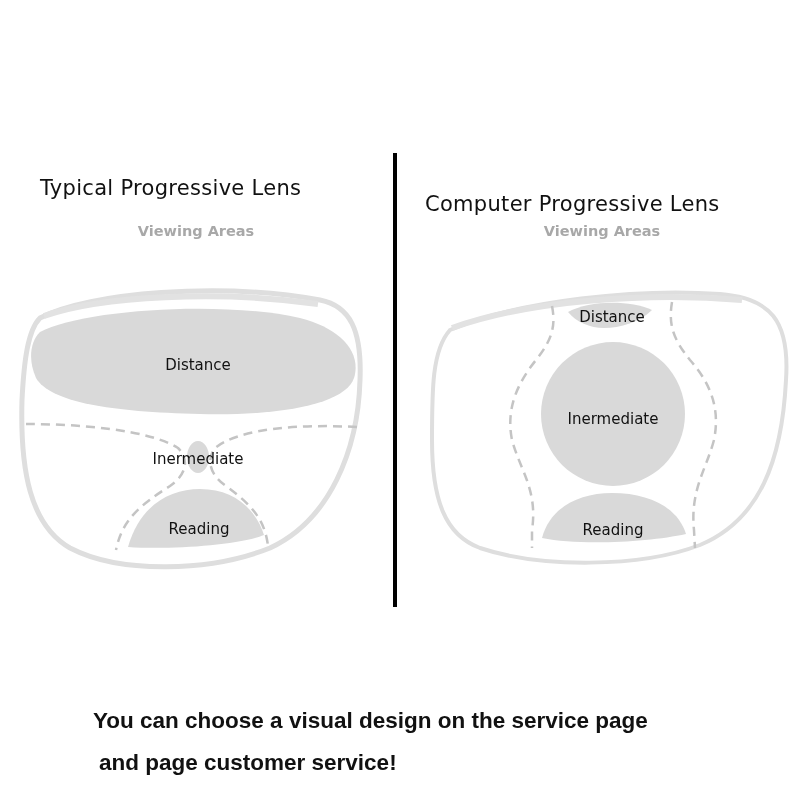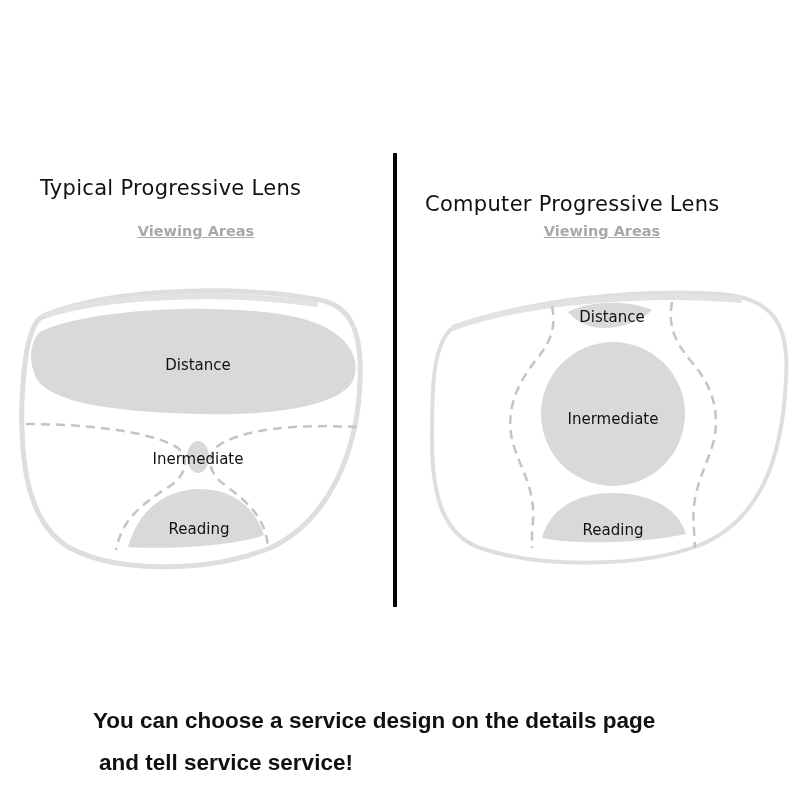--- a/index.html
+++ b/index.html
@@ -5,21 +5,20 @@
   html, body { margin:0; padding:0; background:#ffffff; }
   body { width:800px; height:800px; position:relative; overflow:hidden; }
   .title {
     position:absolute; top:176px; font-family:"DejaVu Sans", sans-serif;
     font-size:21px; color:#111; letter-spacing:0.3px; white-space:nowrap;
   }
   .subtitle {
     position:absolute; top:223px; font-family:"DejaVu Sans", sans-serif;
     font-size:14.5px; color:#a8a8a8; font-weight:bold; white-space:nowrap;
     transform:translateX(-50%);
-    text-decoration:underline;
   }
   .divider {
     position:absolute; left:393px; top:153px; width:4px; height:454px; background:#000;
   }
   svg.lens { position:absolute; }
   .zone-label { font-family:"DejaVu Sans", sans-serif; font-size:15px; fill:#111; }
   .caption {
     position:absolute; font-family:"Liberation Sans", sans-serif; font-weight:bold;
     font-size:22.5px; color:#111; white-space:nowrap;
   }
@@ -64,14 +63,14 @@
   <path d="M568 312 C 590 300, 630 300, 652 310 C 640 322, 620 328, 604 328 C 590 328, 576 322, 568 312 Z" fill="#d9d9d9"></path>
 
   <circle cx="613" cy="414" r="72" fill="#d9d9d9"></circle>
 
   <path d="M542 538 C 550 508, 578 493, 612 493 C 650 493, 678 508, 686 534 C 650 542, 580 546, 542 538 Z" fill="#d9d9d9"></path>
   <text class="zone-label" x="612" y="322" text-anchor="middle">Distance</text>
   <text class="zone-label" x="613" y="424" text-anchor="middle">Inermediate</text>
   <text class="zone-label" x="613" y="535" text-anchor="middle">Reading</text>
 </svg>
 
-<div class="caption" style="left:93px; top:708px;">You can choose a service design on the details page</div>
-<div class="caption" style="left:99px; top:750px;">and tell service service!</div>
+<div class="caption" style="left:93px; top:708px;">You can choose a visual design on the service page</div>
+<div class="caption" style="left:99px; top:750px;">and page customer service!</div>
 
 </body></html>

